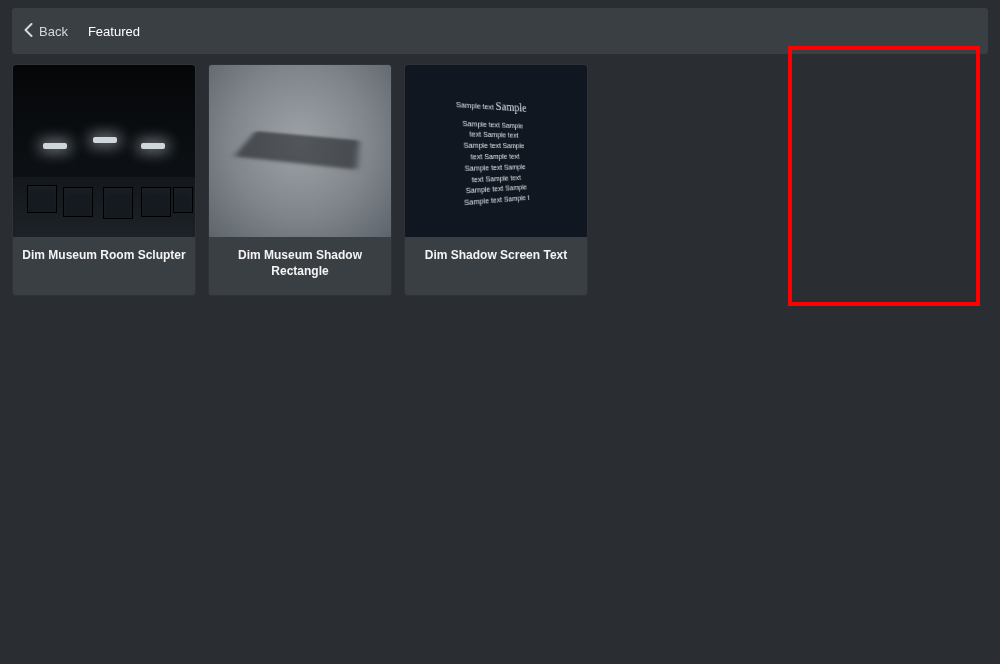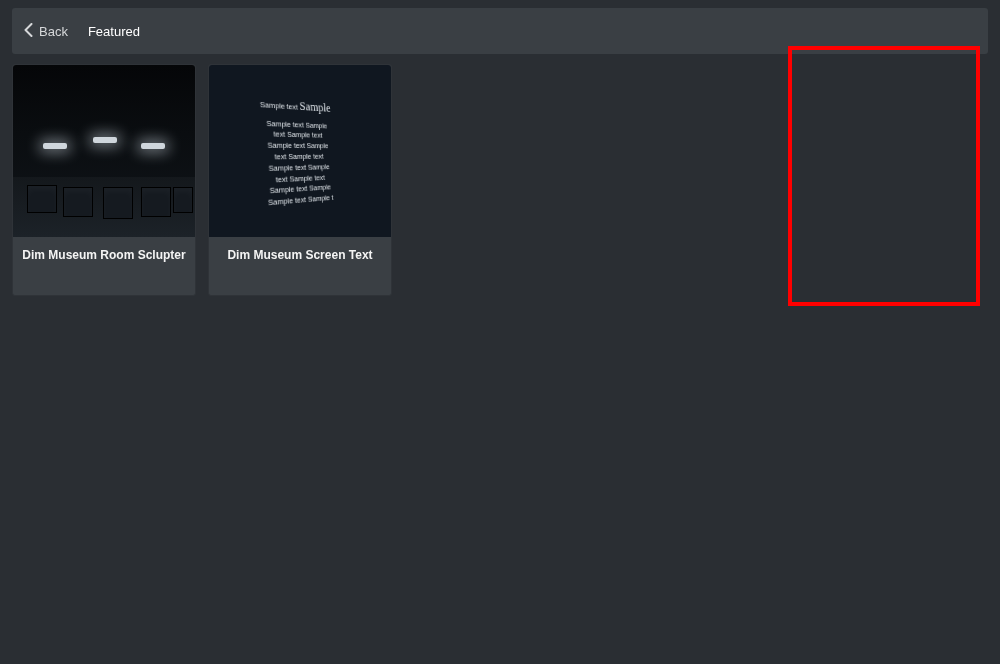--- a/index.html
+++ b/index.html
@@ -175,20 +175,28 @@
         <div class="box" style="left:50px; bottom:20px; width:30px; height:30px;"></div>
         <div class="box" style="left:90px; bottom:18px; width:30px; height:32px;"></div>
         <div class="box" style="left:128px; bottom:20px; width:30px; height:30px;"></div>
         <div class="box" style="left:160px; bottom:24px; width:20px; height:26px;"></div>
       </div>
     </div>
     <div class="card-label">Dim Museum Room Sclupter</div>
   </div>
 
 
+  <div class="card">
+    <div class="card-thumb">
+      <div class="thumb-shadow persp">
+          <div class="rect"></div>
+        </div>
+    </div>
+    <div class="card-label">Dim Museum Shadow Rectangle</div>
+  </div>
 
 
   <div class="card">
     <div class="card-thumb">
       <div class="thumb-text">
         <div class="slab">
           <span class="row">
             <span>Sample text</span>
             <span class="big">Sample</span>
           </span>
@@ -197,18 +205,18 @@
           <span class="row">text Sample text</span>
           <span class="row">Sample text Sample</span>
           <span class="row">text Sample text</span>
           <span class="row">Sample text Sample</span>
           <span class="row">text Sample text</span>
           <span class="row">Sample text Sample</span>
           <span class="row">Sample text Sample t</span>
         </div>
       </div>
     </div>
-    <div class="card-label">Dim Museum Screen Text</div>
+    <div class="card-label">Dim Shadow Screen Text</div>
   </div>
 
 </div>
 
 <div class="highlight-box" style="left:788px;top:46px;width:192px;height:260px;"></div>
 
 </body></html>

